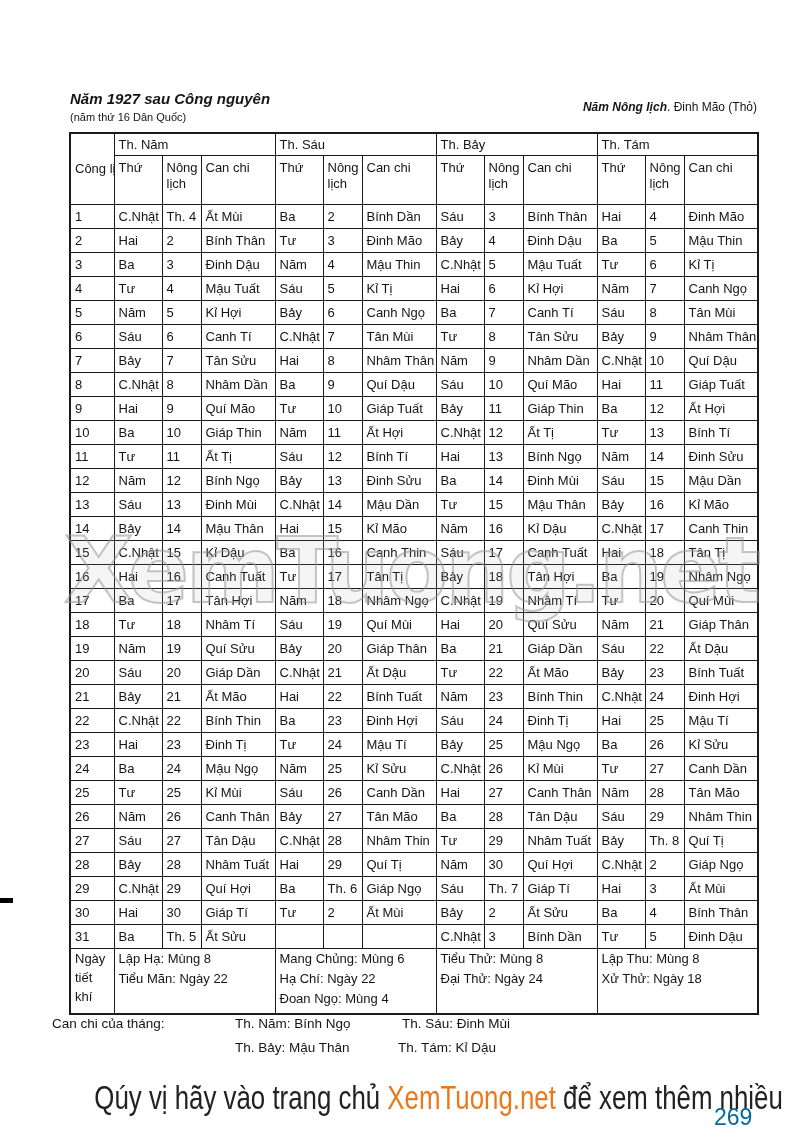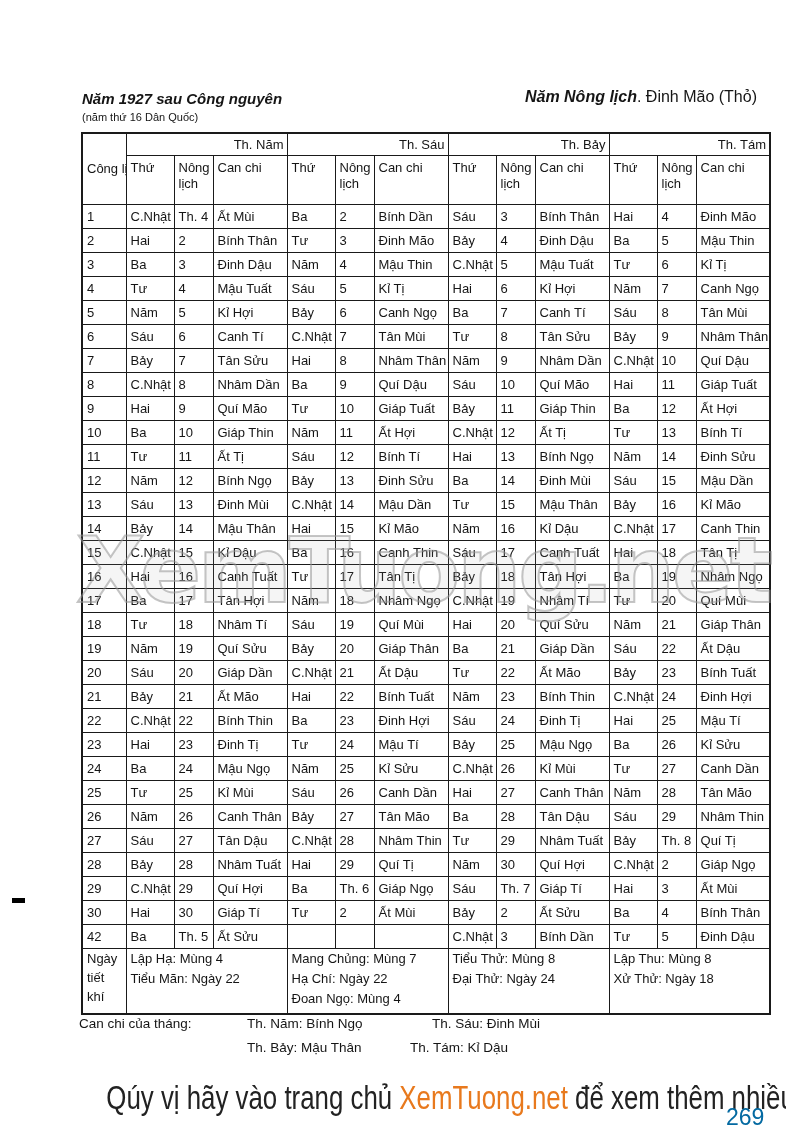--- a/index.html
+++ b/index.html
@@ -1,48 +1,48 @@
 <!DOCTYPE html>
 <html><head>
 <meta charset="utf-8">
 <style>
   html,body{margin:0;padding:0;background:#ffffff;}
   body{width:786px;height:1141px;position:relative;overflow:hidden;
        font-family:"Liberation Sans",sans-serif;color:#151515;}
-  .page{position:absolute;inset:0;margin-left:12px;}
+  .page{position:absolute;inset:0;}
 
   
   .hdr-left-title{position:absolute;left:70px;top:90px;font-size:15px;font-weight:bold;font-style:italic;}
   .hdr-left-sub{position:absolute;left:70px;top:111px;font-size:11px;}
-  .hdr-right{position:absolute;right:29px;top:88px;font-size:16px;white-space:nowrap;}
+  .hdr-right{position:absolute;right:29px;top:100px;font-size:12px;white-space:nowrap;}
   .hdr-right .lbl{font-weight:bold;font-style:italic;}
 
   
   table.cal{position:absolute;left:69px;top:132px;width:688px;border-collapse:collapse;
             table-layout:fixed;border:2px solid #1a1a1a;background:transparent;}
   table.cal th,table.cal td{border:1px solid #1a1a1a;font-weight:normal;font-size:13px;
             padding:0 3px 0 4px;text-align:left;overflow:hidden;}
-  tr.months th{height:21px;text-align:right;vertical-align:middle;white-space:nowrap;}
+  tr.months th{height:21px;text-align:left;vertical-align:middle;white-space:nowrap;}
   tr.subs th{height:44px;vertical-align:top;padding-top:4px;white-space:normal;line-height:16px;}
   th.corner{vertical-align:middle;white-space:normal;line-height:16px;}
   tbody td{height:23px;line-height:23px;white-space:nowrap;}
   tfoot td{vertical-align:top;white-space:normal;line-height:20px;padding-top:3px;height:64px;}
   td.tk-label{line-height:19px;}
 
   
   .watermark{position:absolute;left:64px;top:518px;width:700px;z-index:3;pointer-events:none;
              font-family:"DejaVu Sans",sans-serif;font-size:90px;font-weight:bold;
              letter-spacing:-3px;white-space:nowrap;
              color:rgba(160,160,160,0.10);-webkit-text-stroke:2px rgba(150,150,150,0.55);}
 
   
   .footline{position:absolute;font-size:13.5px;white-space:nowrap;}
-  .fl-label{left:67px;top:1016px;}
+  .fl-label{left:52px;top:1016px;}
   .fl-r0c0{left:235px;top:1016px;}
-  .fl-r0c1{left:420px;top:1016px;}
+  .fl-r0c1{left:402px;top:1016px;}
   .fl-r1c0{left:235px;top:1040px;}
   .fl-r1c1{left:398px;top:1040px;}
 
   
   .banner{position:absolute;left:0;top:1078px;width:786px;text-align:center;font-size:34px;
           white-space:nowrap;transform:scaleX(0.76);transform-origin:50% 50%;color:#222;}
   .page-number{position:absolute;left:714px;top:1104px;font-size:23px;color:#0369a1;}
 
   .margin-dash{position:absolute;left:0;top:898px;width:13px;height:5px;background:#000;}
 </style>
@@ -543,44 +543,44 @@
           <td>2</td>
           <td>Ất Mùi</td>
           <td>Bảy</td>
           <td>2</td>
           <td>Ất Sửu</td>
           <td>Ba</td>
           <td>4</td>
           <td>Bính Thân</td>
         </tr>
         <tr>
-          <td>42</td>
+          <td>31</td>
           <td>Ba</td>
           <td>Th. 5</td>
           <td>Ất Sửu</td>
           <td></td>
           <td></td>
           <td></td>
           <td>C.Nhật</td>
           <td>3</td>
           <td>Bính Dần</td>
           <td>Tư</td>
           <td>5</td>
           <td>Đinh Dậu</td>
         </tr>
       </tbody>
     <tfoot>
       <tr id="tietkhi-row">
         <td class="tk-label">Ngày tiết khí</td>
       <td colspan="3">
-            <div>Lập Hạ: Mùng 4</div>
+            <div>Lập Hạ: Mùng 8</div>
             <div>Tiểu Mãn: Ngày 22</div>
           </td>
           <td colspan="3">
-            <div>Mang Chủng: Mùng 7</div>
+            <div>Mang Chủng: Mùng 6</div>
             <div>Hạ Chí: Ngày 22</div>
             <div>Đoan Ngọ: Mùng 4</div>
           </td>
           <td colspan="3">
             <div>Tiểu Thử: Mùng 8</div>
             <div>Đại Thử: Ngày 24</div>
           </td>
           <td colspan="3">
             <div>Lập Thu: Mùng 8</div>
             <div>Xử Thử: Ngày 18</div>

